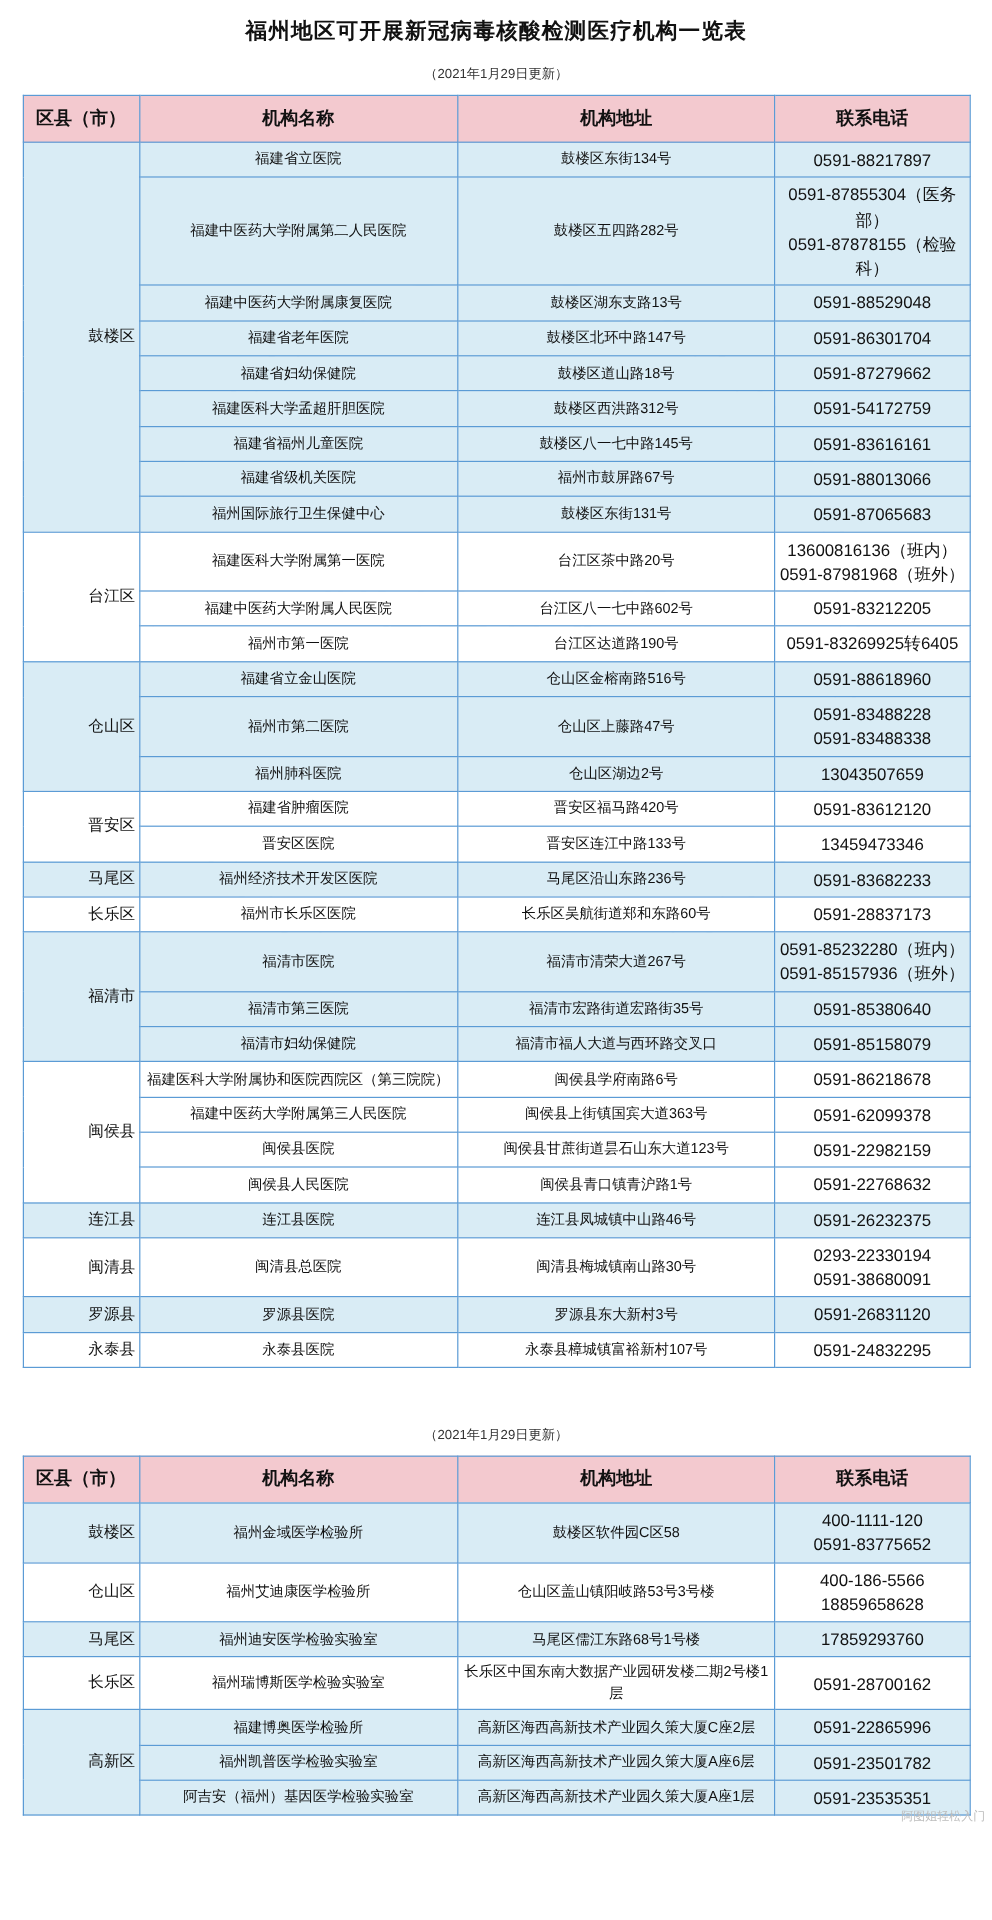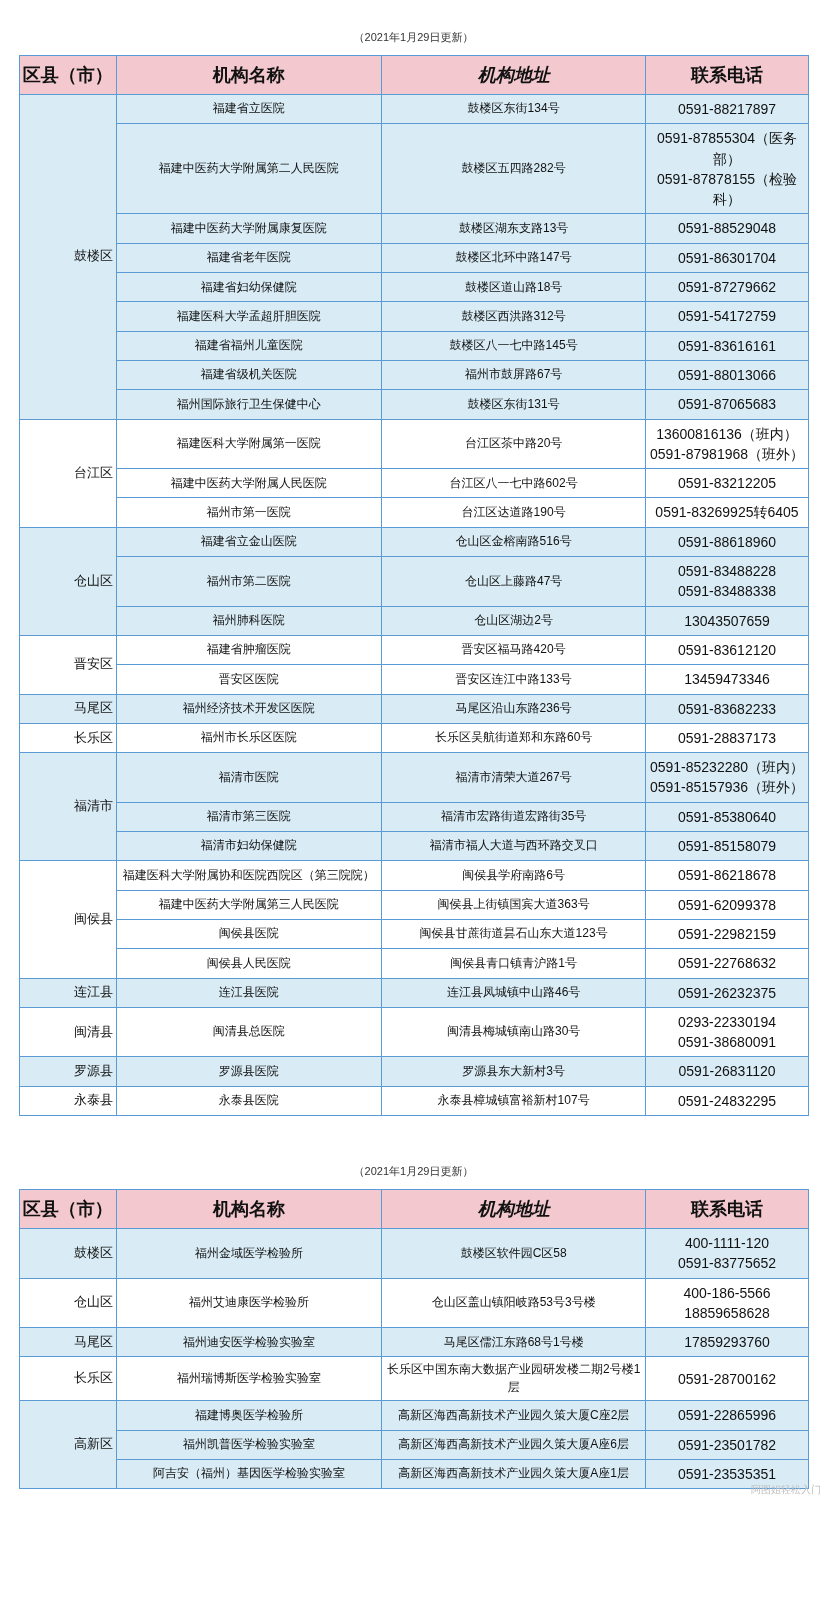--- a/index.html
+++ b/index.html
@@ -58,26 +58,26 @@
     text-align:center;
     vertical-align:middle;
     font-size:12px;
     line-height:1.45;
     padding:4px 3px;
     color:#111;
   }
   thead th{
     background:#f3c9cf;
     font-weight:bold;
-    font-size:18px;
+    font-size:15px;
     height:30px;
   }
   .col-dist{width:92px;}
   .col-name{width:268px;}
-  .col-addr{width:268px;font-style:italic;}
+  .col-addr{width:268px;}
   .col-tel{width:158px;}
 
   tbody tr.shade td{background:#d9ecf5;}
   tbody tr.plain td{background:#ffffff;}
   td.dist{font-size:13px;text-align:right;}
   td.tel{font-size:14px;}
   .two-line{display:block;}
 
   .section2{margin-top:18px;}
   .spacer{height:10px;}
@@ -95,20 +95,21 @@
   <div class="watermark">
     <div class="wm-circle"></div>
     <div class="wm-circle2"></div>
     <div class="wm-center">
       <div style="font-size:44px;font-weight:bold;letter-spacing:6px;">福州市卫生健康委员会</div>
       <div style="font-size:15px;letter-spacing:2px;margin-top:18px;">FUZHOU MUNICIPAL HEALTH COMMISSION</div>
     </div>
   </div>
 
   <div class="title-block">
+    <div class="doc-title">福州地区可开展新冠病毒核酸检测医疗机构一览表</div>
     <div class="doc-sub">（2021年1月29日更新）</div>
   </div>
 
   <table>
     <thead>
       <tr>
         <th class="col-dist">区县（市）</th>
         <th class="col-name">机构名称</th>
         <th class="col-addr">机构地址</th>
         <th class="col-tel">联系电话</th>

